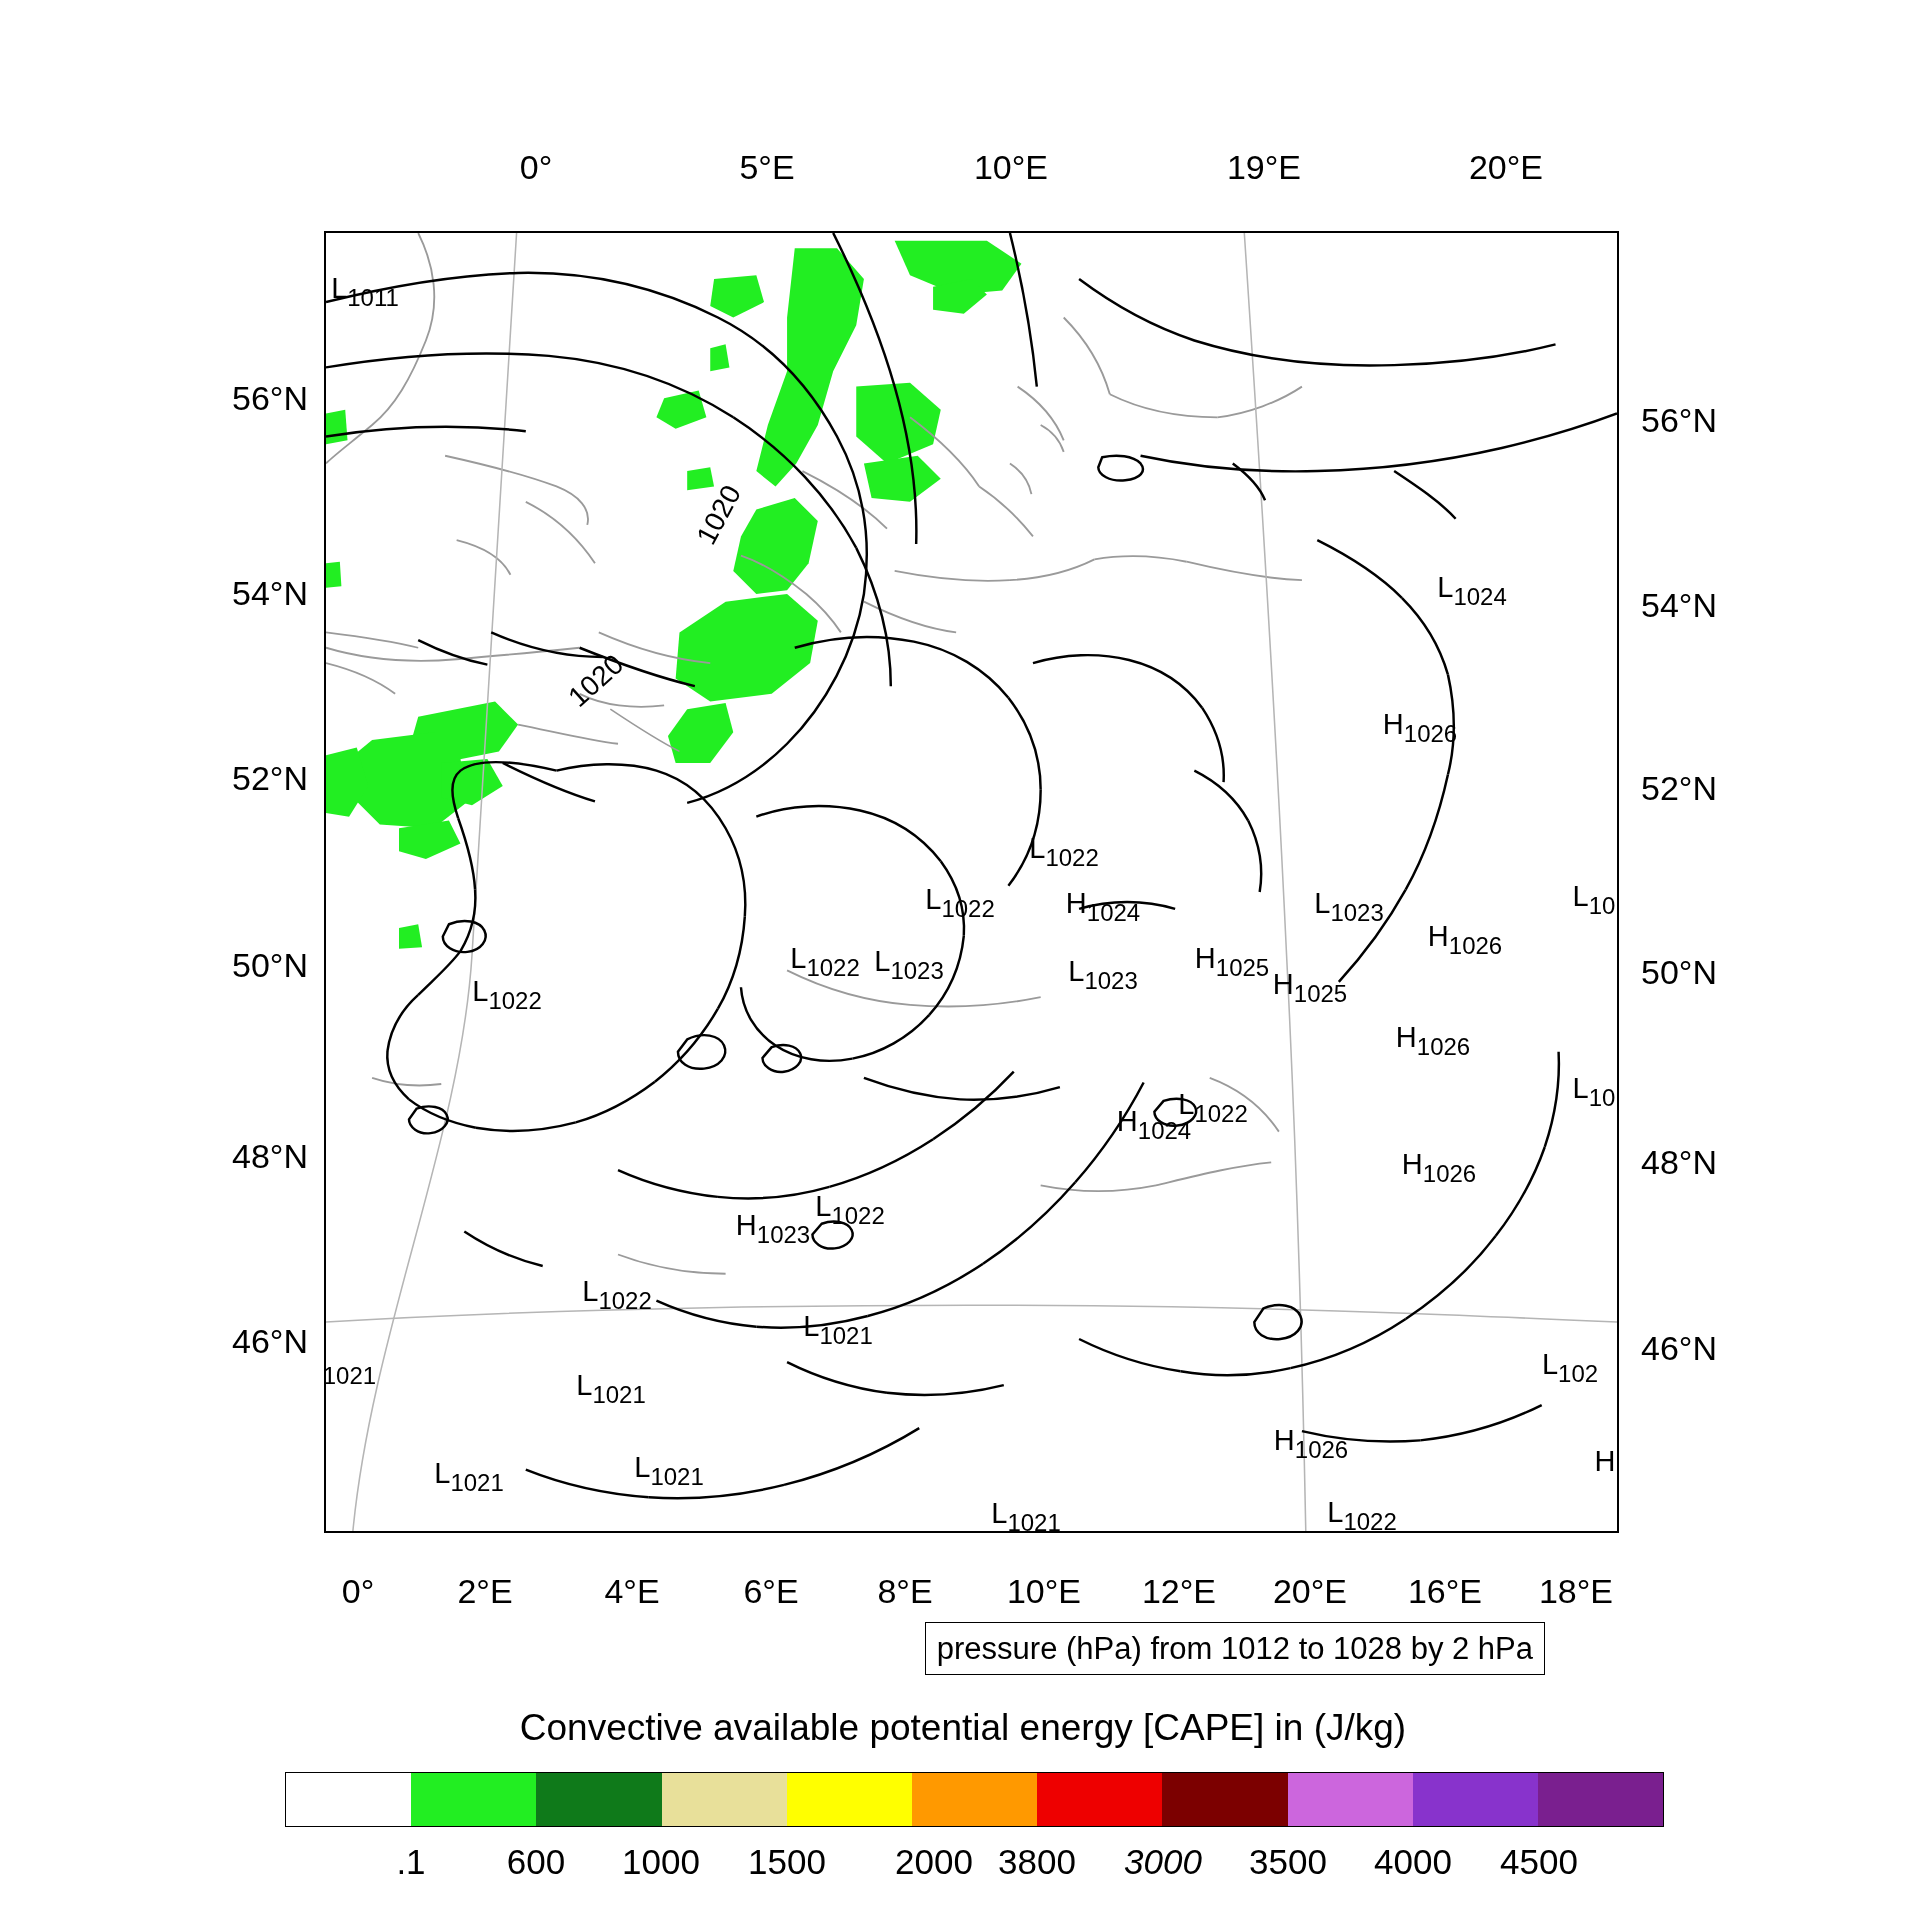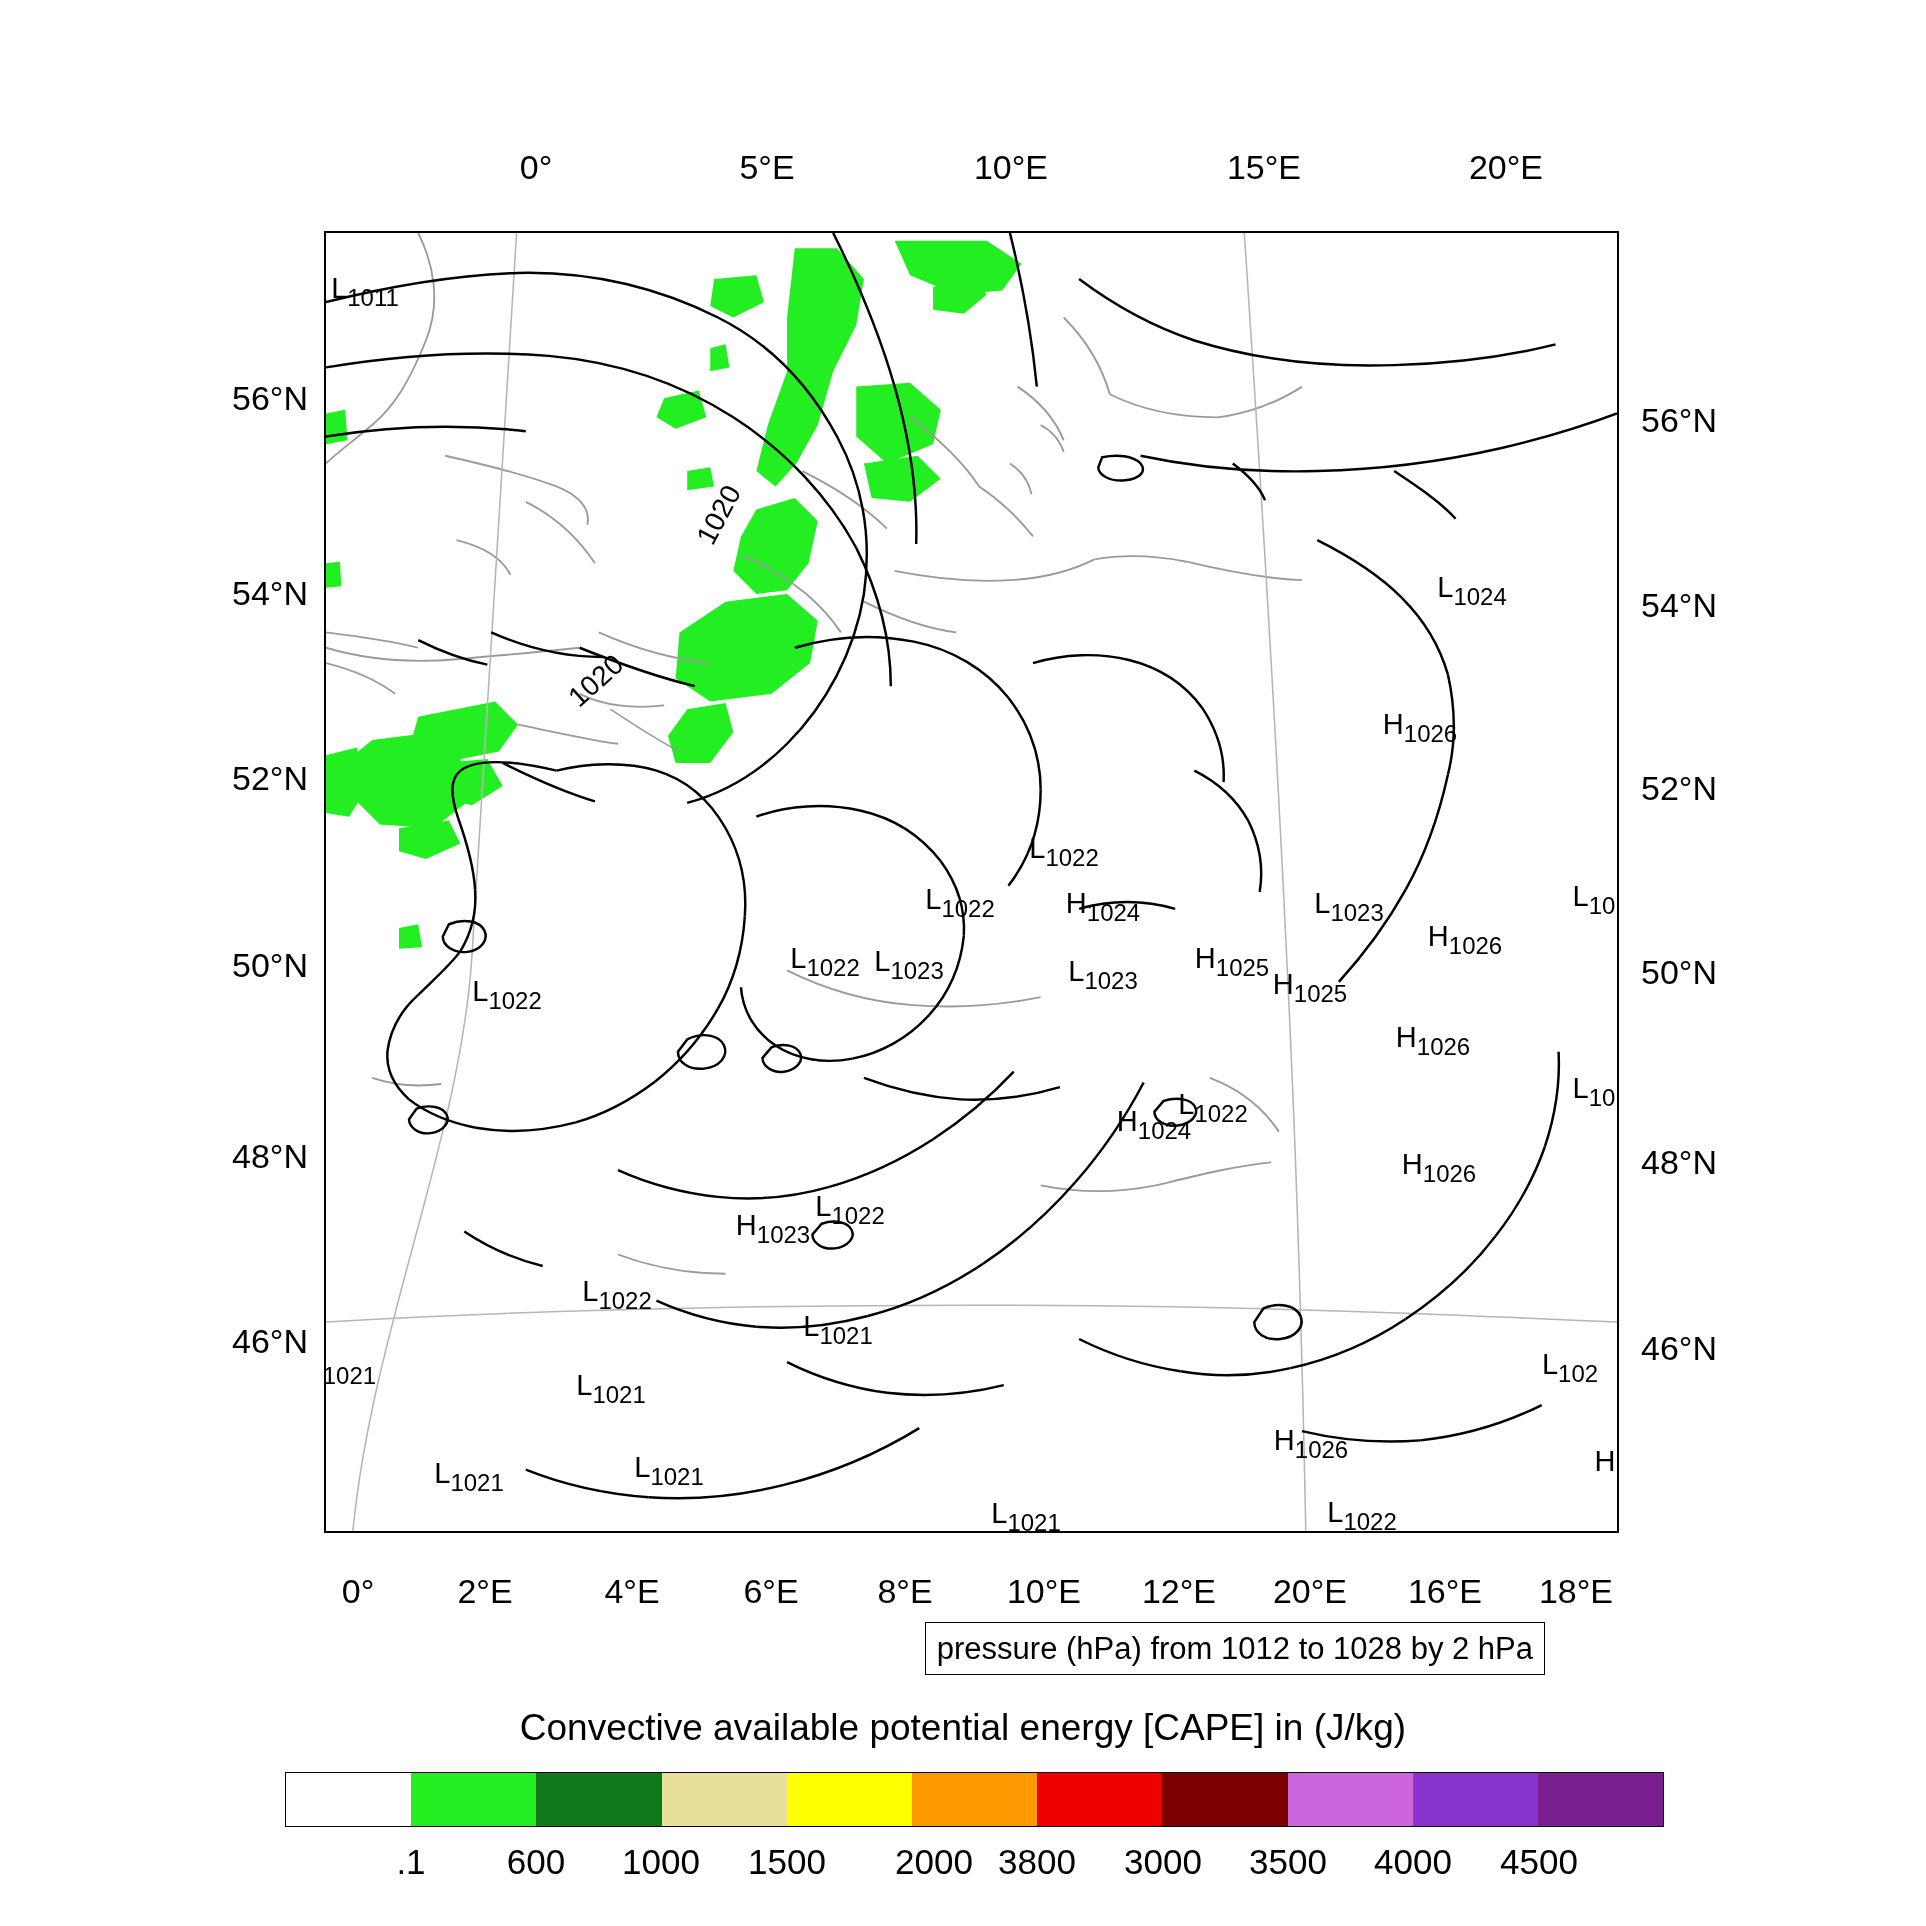--- a/index.html
+++ b/index.html
@@ -47,21 +47,21 @@
 </style>
 </head>
 <body>
 
 <div id="root">
 
 
   <div class="tick top" style="left:536px;top:148px;">0°</div>
   <div class="tick top" style="left:767px;top:148px;">5°E</div>
   <div class="tick top" style="left:1011px;top:148px;">10°E</div>
-  <div class="tick top" style="left:1264px;top:148px;">15°E</div>
+  <div class="tick top" style="left:1264px;top:148px;">19°E</div>
   <div class="tick top" style="left:1506px;top:148px;">20°E</div>
 
   <div class="tick left" style="left:177px;top:398px;width:131px;">56°N</div>
   <div class="tick left" style="left:177px;top:593px;width:131px;">54°N</div>
   <div class="tick left" style="left:177px;top:778px;width:131px;">52°N</div>
   <div class="tick left" style="left:177px;top:965px;width:131px;">50°N</div>
   <div class="tick left" style="left:177px;top:1156px;width:131px;">48°N</div>
   <div class="tick left" style="left:177px;top:1341px;width:131px;">46°N</div>
 
   <div class="tick right" style="left:1641px;top:420px;">56°N</div>
@@ -307,20 +307,20 @@
     <div style="background:#7a1f8f;"></div>
   </div>
 
   <div class="cblabels" style="left:0;top:1842px;width:1926px;height:46px;">
     <div class="cblab" style="left:411px;">.1</div>
     <div class="cblab" style="left:536px;">600</div>
     <div class="cblab" style="left:661px;">1000</div>
     <div class="cblab" style="left:787px;">1500</div>
     <div class="cblab" style="left:912px;margin-left:22px;">2000</div>
     <div class="cblab" style="left:1037px;">3800</div>
-    <div class="cblab" style="left:1163px;">3000</div>
+    <div class="cblab" style="left:1163px;font-style:italic;">3000</div>
     <div class="cblab" style="left:1288px;">3500</div>
     <div class="cblab" style="left:1413px;">4000</div>
     <div class="cblab" style="left:1539px;">4500</div>
   </div>
 
 </div>
 
 
 </body></html>

